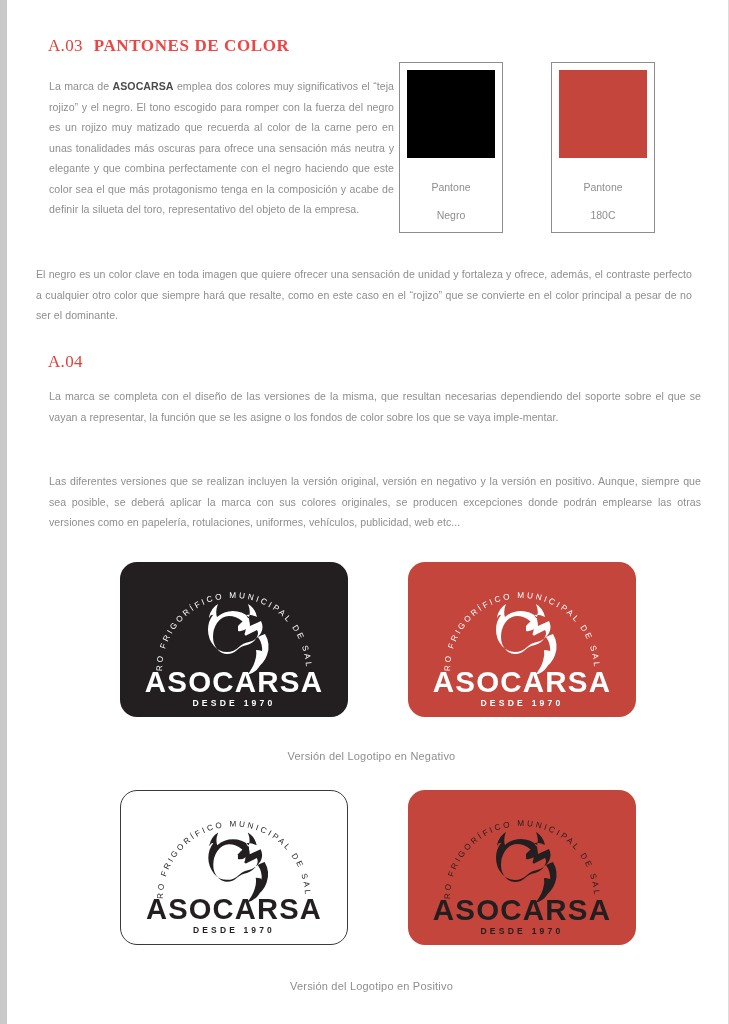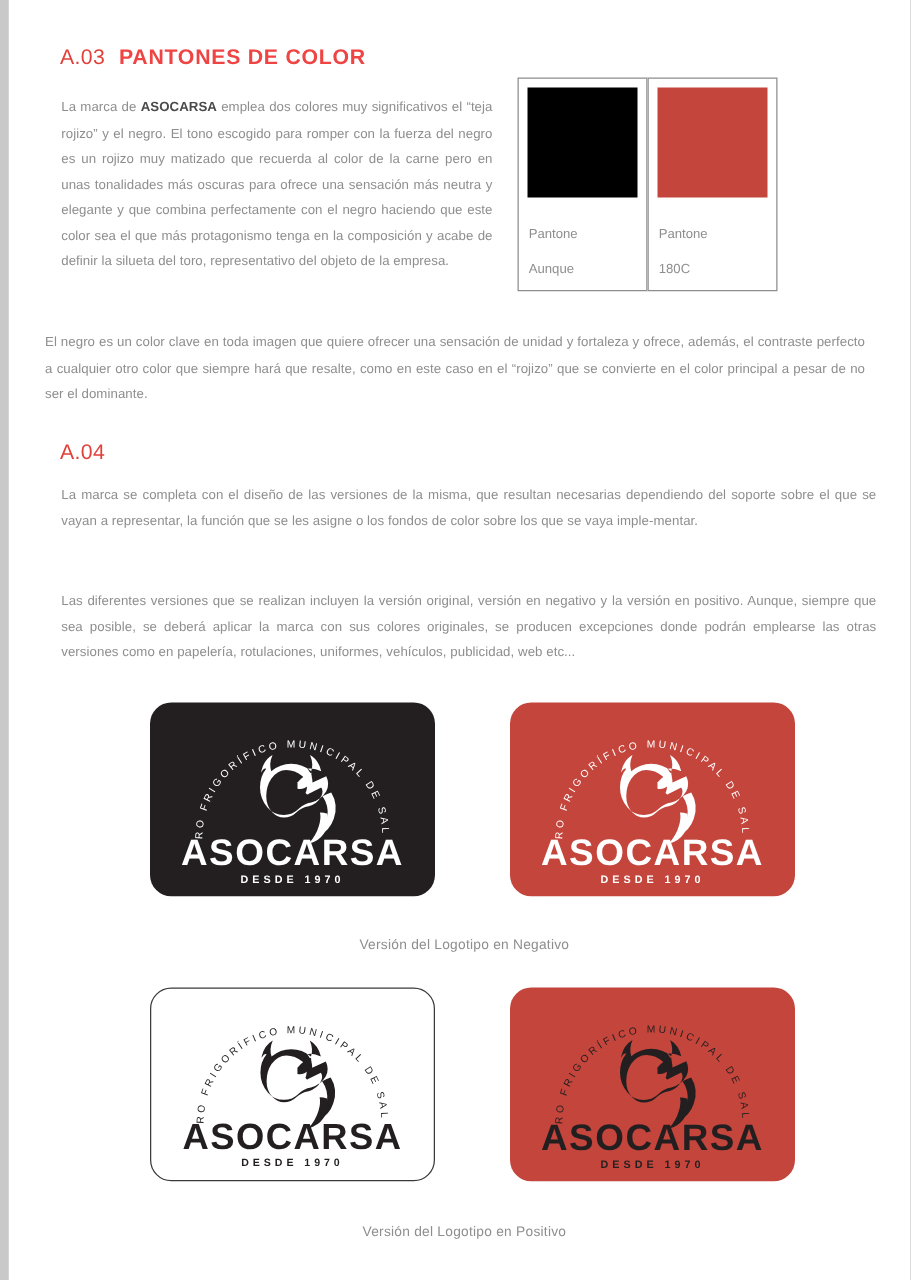--- a/index.html
+++ b/index.html
@@ -23,20 +23,21 @@
     border-right: 1px solid #dcdcdc;
     box-sizing: border-box;
   }
 
   
   .section-head {
     display: flex;
     align-items: flex-start;
     gap: 11px;
     white-space: nowrap;
+    font-family: Liberation Serif, serif;
   }
   .sec-num {
     color: #e0413a;
     font-size: 17px;
     font-weight: 400;
     letter-spacing: 0.3px;
   }
   .sec-title {
     color: #ef4444;
     font-size: 17px;
@@ -55,23 +56,25 @@
   }
   p.body b { color: #4a4a4a; font-weight: 700; }
 
   
   .topblock { position: absolute; left: 41px; top: 36px; width: 656px; }
   .intro-para { width: 345px; }
 
   
   .swatches {
     position: absolute;
-    left: 407px;
+    left: 392px;
     top: 62px;
     display: flex;
+    gap: 48px;
+    text-align: center;
   }
   .swatch {
     width: 88px;
     border: 1.5px solid #8d8d8d;
     background: #fff;
     padding: 7px 7px 4px 7px;
     box-sizing: content-box;
   }
   .swatch .chip { width: 88px; height: 88px; }
   .swatch .chip.black { background: #000000; }
@@ -141,21 +144,21 @@
     <p class="body intro-para" style="margin-top:20px;">
       <span>La marca de </span><b>ASOCARSA</b><span> emplea dos colores muy significativos el “teja rojizo” y el negro. El tono escogido para romper con la fuerza del negro es un rojizo muy matizado que recuerda al color de la carne pero en unas tonalidades más oscuras para ofrece una sensación más neutra y elegante y que combina perfectamente con el negro haciendo que este color sea el que más protagonismo tenga en la composición y  acabe de definir la silueta del toro, representativo del objeto de la empresa.</span>
     </p>
   </div>
 
   <div class="swatches">
     <div class="swatch">
       <div class="chip black"></div>
       <div class="slabel">
         <span>Pantone</span><br>
-        <span>Aunque</span>
+        <span>Negro</span>
       </div>
     </div>
     <div class="swatch">
       <div class="chip red"></div>
       <div class="slabel">
         <span>Pantone</span><br>
         <span>180C</span>
       </div>
     </div>
   </div>

